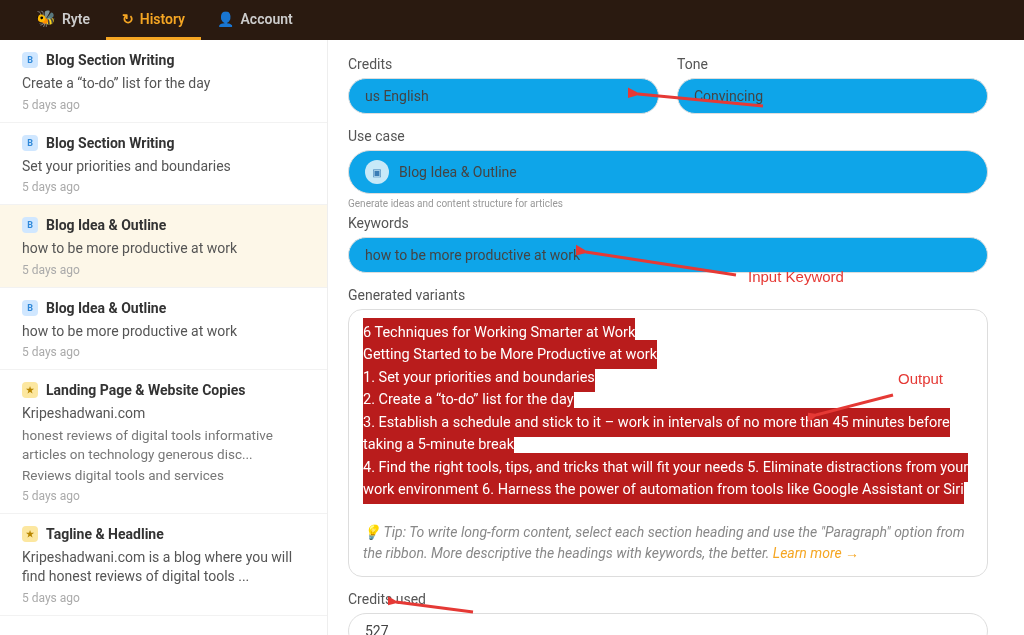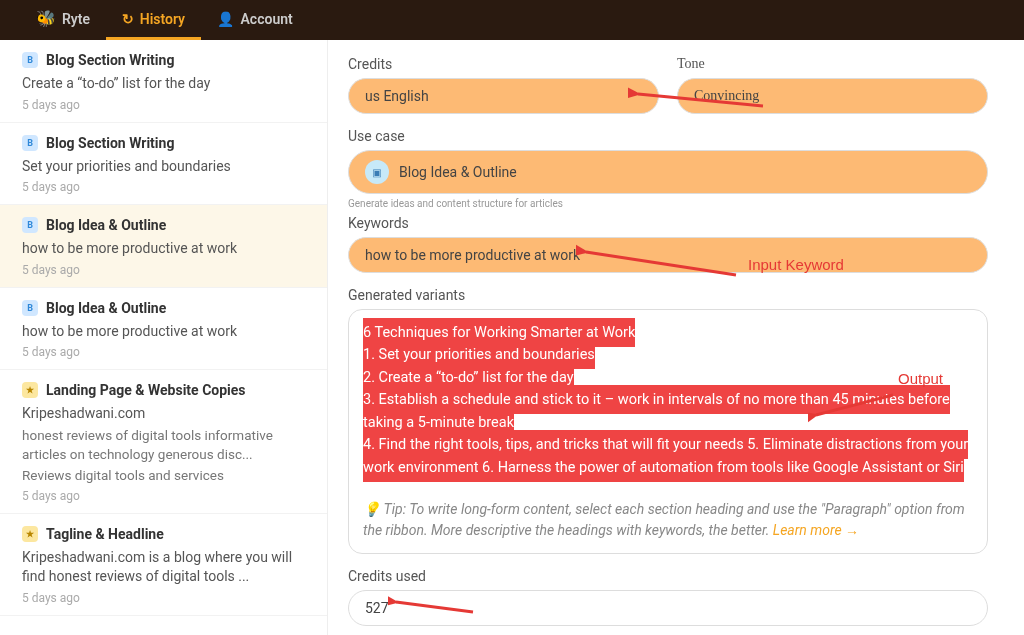--- a/index.html
+++ b/index.html
@@ -17,26 +17,26 @@
   .hist-badge { width: 16px; height: 16px; border-radius: 4px; display: inline-flex; align-items: center; justify-content: center; font-size: 9px; color: #fff; }
   .badge-blue { background: #d0e7ff; color: #2f88d8; }
   .badge-gold { background: #fce7a0; color: #b88600; }
   .hist-desc { font-size: 14px; color: #555; margin-bottom: 2px; line-height: 1.4; }
   .hist-sub { font-size: 13.5px; color: #777; line-height: 1.4; margin-bottom: 2px; }
   .hist-time { font-size: 12px; color: #aaa; margin-top: 4px; }
   .main { flex: 1; padding: 16px 36px 16px 20px; overflow-y: auto; position: relative; }
   .form-row { display: flex; gap: 18px; margin-bottom: 14px; }
   .form-group { flex: 1; }
   .form-label { font-size: 14px; color: #555; margin-bottom: 6px; display: block; }
-  .form-input { width: 100%; border: 1px solid #ddd; border-radius: 22px; padding: 9px 16px; font-size: 14px; color: #444; background: #fdba74; }
+  .form-input { width: 100%; border: 1px solid #ddd; border-radius: 22px; padding: 9px 16px; font-size: 14px; color: #444; background: #0ea5e9; }
   .form-input.usecase { display: flex; align-items: center; gap: 10px; }
   .uc-icon { width: 24px; height: 24px; border-radius: 50%; background: #c7e9f8; display: inline-flex; align-items: center; justify-content: center; font-size: 10px; color: #3a7db5; }
   .helper { font-size: 10px; color: #999; margin-top: 4px; }
   .variants-box { border: 1px solid #ddd; border-radius: 14px; padding: 12px 14px; font-size: 14.5px; line-height: 1.55; color: #333; }
-  .variants-box mark { background: #ef4444; color: #fff; padding: 6px 0; }
+  .variants-box mark { background: #b91c1c; color: #fff; padding: 6px 0; }
   .variants-box .ln { margin: 0; }
   .tip { font-style: italic; color: #888; font-size: 14px; line-height: 1.5; margin-top: 20px; }
   .tip a { color: #f5a623; text-decoration: none; }
   .credits-input { width: 100%; border: 1px solid #ddd; border-radius: 22px; padding: 9px 16px; font-size: 14px; color: #444; background: #fff; }
   
   .arrow { position: absolute; pointer-events: none; }
   .ann-label { position: absolute; color: #e53935; font-size: 15px; font-family: Arial, sans-serif; pointer-events: none; }
 </style>
 </head>
 <body>
@@ -110,21 +110,21 @@
       </div>
     </div>
 
   <div class="main">
 
     <div class="form-row">
       <div class="form-group">
         <label class="form-label">Credits</label>
         <div class="form-input"><span>us English</span></div>
       </div>
-      <div class="form-group" style="position:relative;font-family:Liberation Serif, serif;">
+      <div class="form-group" style="position:relative;">
         <label class="form-label">Tone</label>
         <div class="form-input"><span>Convincing</span></div>
       </div>
     </div>
 
     <div class="form-group" style="margin-bottom:6px;">
       <label class="form-label">Use case</label>
       <div class="form-input usecase">
         <span class="uc-icon">▣</span>
         <span>Blog Idea &amp; Outline</span>
@@ -135,20 +135,21 @@
     <div class="form-group" style="margin-bottom:14px;">
       <label class="form-label">Keywords</label>
       <div class="form-input"><span>how to be more productive at work</span></div>
     </div>
 
     <div class="form-group" style="margin-bottom:14px;">
       <label class="form-label">Generated variants</label>
       <div class="variants-box" id="variants-box">
         <div id="variants-lines">
             <div class="ln"><mark>6 Techniques for Working Smarter at Work</mark></div>
+            <div class="ln"><mark>Getting Started to be More Productive at work</mark></div>
             <div class="ln"><mark>1. Set your priorities and boundaries</mark></div>
             <div class="ln"><mark>2. Create a “to-do” list for the day</mark></div>
             <div class="ln"><mark>3. Establish a schedule and stick to it – work in intervals of no more than 45 minutes before taking a 5-minute break</mark></div>
             <div class="ln"><mark>4. Find the right tools, tips, and tricks that will fit your needs   5. Eliminate distractions from your work environment   6. Harness the power of automation from tools like Google Assistant or Siri</mark></div>
           </div>
         <div class="tip">
           <span>💡 Tip: To write long-form content, select each section heading and use the "Paragraph" option from the ribbon. More descriptive the headings with keywords, the better. </span><a href="#">Learn more →</a>
         </div>
       </div>
     </div>
@@ -168,21 +169,21 @@
     </svg>
 
     <svg class="arrow" style="left:248px; top:200px;" width="170" height="50">
       <defs>
           <marker id="ah2" markerWidth="10" markerHeight="8" refX="1" refY="4" orient="auto">
             <polygon points="10 0, 0 4, 10 8" fill="#e53935"></polygon>
           </marker>
         </defs>
       <line x1="160" y1="35" x2="10" y2="12" stroke="#e53935" stroke-width="3" marker-end="url(#ah2)"></line>
     </svg>
-    <div class="ann-label" style="left:420px; top:216px;">Input Keyword</div>
+    <div class="ann-label" style="left:420px; top:228px;">Input Keyword</div>
 
     <svg class="arrow" style="left:480px; top:350px;" width="90" height="40">
       <defs>
           <marker id="ah3" markerWidth="10" markerHeight="8" refX="1" refY="4" orient="auto">
             <polygon points="10 0, 0 4, 10 8" fill="#e53935"></polygon>
           </marker>
         </defs>
       <line x1="85" y1="5" x2="8" y2="25" stroke="#e53935" stroke-width="3" marker-end="url(#ah3)"></line>
     </svg>
     <div class="ann-label" style="left:570px; top:330px;">Output</div>

